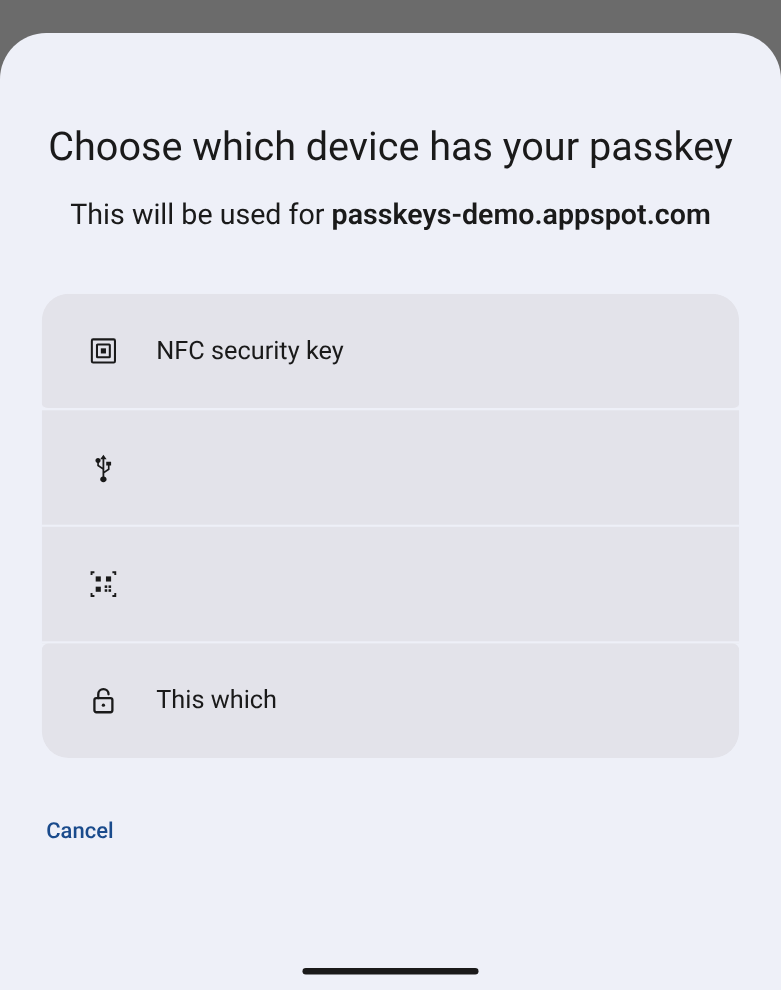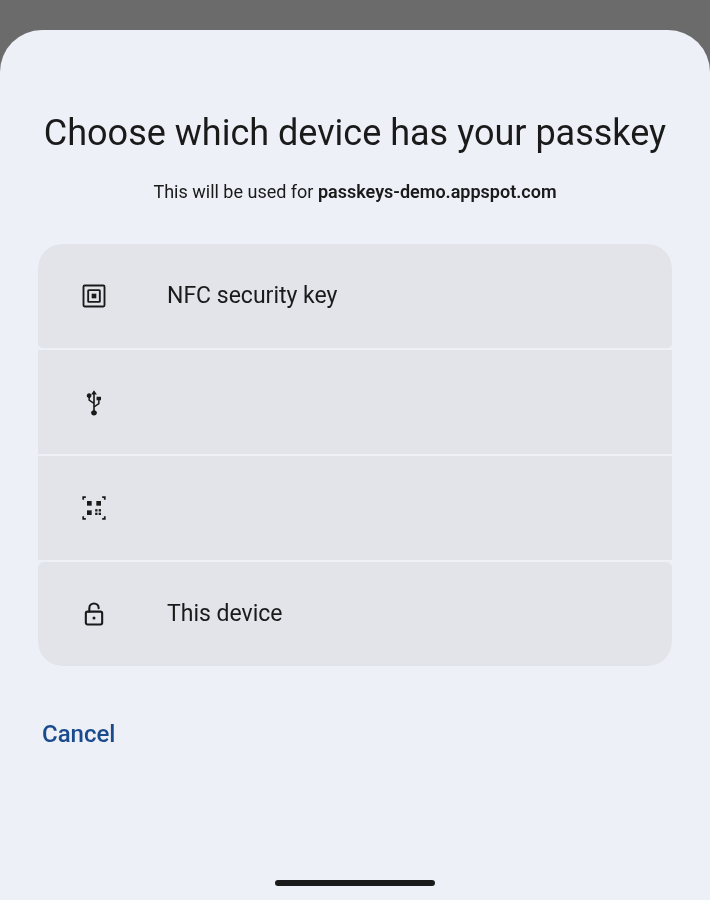--- a/index.html
+++ b/index.html
@@ -27,25 +27,25 @@
     }
     .title {
       font-size: 36px;
       font-weight: 400;
       color: #1a1a1a;
       text-align: center;
       line-height: 1.3;
       margin-bottom: 24px;
     }
     .subtitle {
-      font-size: 18px;
+      font-size: 26px;
       font-weight: 400;
       color: #1a1a1a;
       text-align: center;
-      margin-bottom: 42px;
+      margin-bottom: 56px;
     }
     .subtitle-bold {
       font-weight: 600;
     }
     .options {
       background: transparent;
       border-radius: 24px;
       overflow: hidden;
     }
     .option {
@@ -74,30 +74,29 @@
       flex-shrink: 0;
     }
     .option-icon svg {
       width: 28px;
       height: 28px;
     }
     .option-label {
       font-size: 23px;
       color: #1a1a1a;
       font-weight: 400;
-      margin-left: 25px;
     }
     .cancel-row {
       padding: 46px 4px;
     }
     .cancel-button {
       background: none;
       border: none;
       color: #1a4b8c;
-      font-size: 24px;
+      font-size: 20px;
       font-weight: 500;
       cursor: pointer;
       padding: 8px 0;
       font-family: inherit;
     }
     .nav-bar {
       position: absolute;
       bottom: 14px;
       left: 50%;
       transform: translateX(-50%);
@@ -152,21 +151,21 @@
     </div>
 
     <div class="option">
       <span class="option-icon">
         <svg viewBox="0 0 24 24" fill="none" stroke="#1a1a1a" stroke-width="1.8">
           <rect x="5" y="10" width="14" height="11" rx="1.5"></rect>
           <path d="M8 10 V7 a4 4 0 0 1 8 0" stroke-linecap="round"></path>
           <circle cx="12" cy="15.5" r="1.3" fill="#1a1a1a" stroke="none"></circle>
         </svg>
       </span>
-      <span class="option-label">This device</span>
+      <span class="option-label">This which</span>
     </div>
   </div>
 
   <div class="cancel-row">
     <button class="cancel-button">Cancel</button>
   </div>
 
   <div class="nav-bar"></div>
 </div>
 

